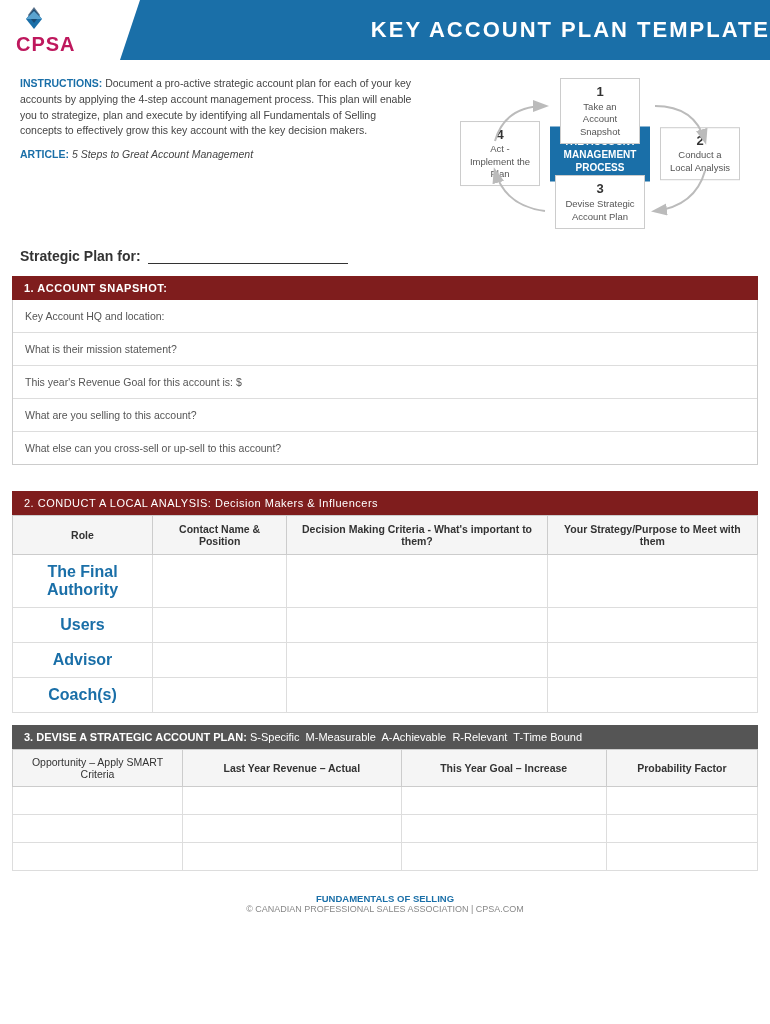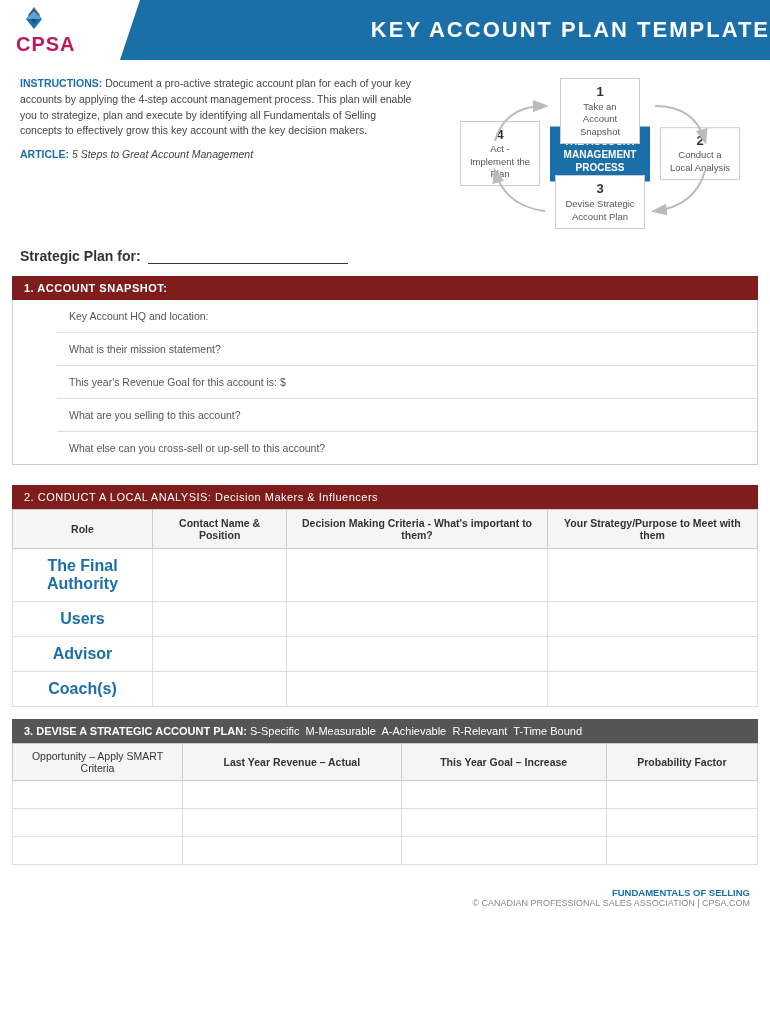--- a/index.html
+++ b/index.html
@@ -176,22 +176,21 @@
     }
     .section-header span {
       font-weight: 400;
       text-transform: none;
     }
 
     
     .snapshot-fields {
       border: 1px solid #ccc;
       border-top: none;
-      margin-bottom: 20px;
-      padding-left: 44px;
+      margin-bottom: 26px;
     }
     .snapshot-field {
       padding: 10px 12px;
       border-bottom: 1px solid #ddd;
       font-size: 10.5px;
       color: #555;
       min-height: 30px;
     }
     .snapshot-field:last-child {
       border-bottom: none;
@@ -271,21 +270,21 @@
     .smart-table .opp-col {
       width: 170px;
       text-align: center;
       font-size: 10.5px;
       font-weight: 400;
       padding: 6px 8px;
     }
 
     
     .footer {
-      text-align: right;
+      text-align: center;
       padding: 10px 20px 8px 20px;
       font-size: 9px;
       color: #1a6fa8;
       margin-top: 8px;
     }
     .footer-brand {
       font-weight: 700;
       color: #1a6fa8;
       font-size: 9.5px;
       text-transform: uppercase;

